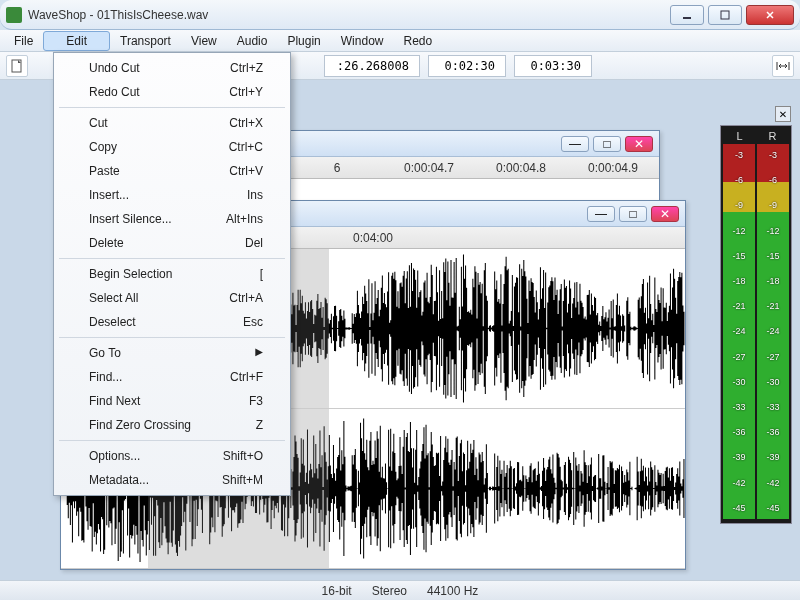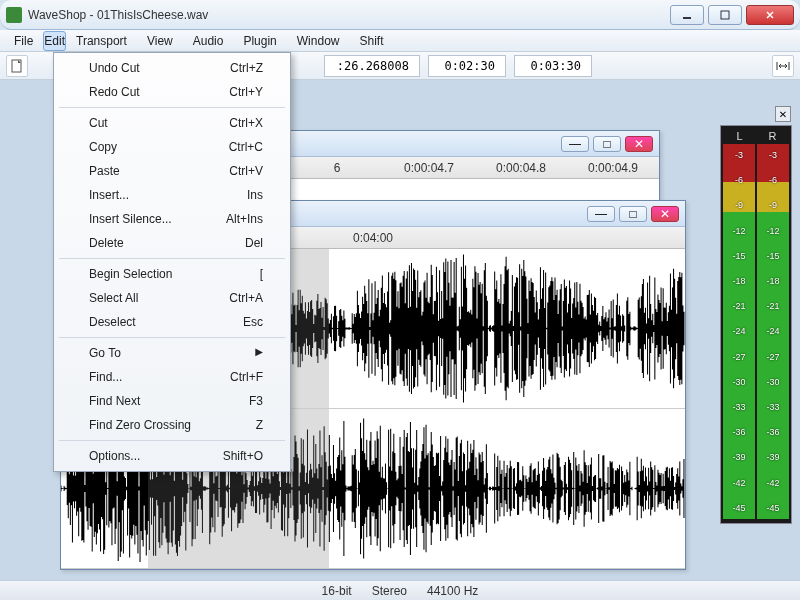--- a/index.html
+++ b/index.html
@@ -10,21 +10,21 @@
 .titlebar .app-icon { width: 16px; height: 16px; background: #3a8a3a; border-radius: 2px; margin-right: 6px; }
 .titlebar .title { flex: 1; color: #333; }
 .winbtns { display: flex; gap: 0; }
 .winbtn { width: 34px; height: 20px; border: 1px solid #8aa2bf; background: linear-gradient(#f5faff,#dbe8f5); border-radius: 3px; margin-left: 4px; display: flex; align-items: center; justify-content: center; }
 .winbtn.close { width: 48px; background: linear-gradient(#e77,#c33); border-color: #933; color: #fff; }
 .winbtn svg { width: 10px; height: 10px; }
 
 
 .menubar { height: 22px; background: linear-gradient(#f7f9fc,#e6edf5); display: flex; align-items: center; border-bottom: 1px solid #c3cfdb; padding: 0 4px; }
 .menuitem { padding: 19px 10px; color: #222; cursor: default; }
-.menuitem.active { background: #cfe4fb; border: 1px solid #7fa9d8; border-radius: 3px; padding: 2px 0; }
+.menuitem.active { background: #cfe4fb; border: 1px solid #7fa9d8; border-radius: 3px; padding: 2px 22px; }
 
 
 .toolbar { height: 28px; background: linear-gradient(#f7f9fc,#e6edf5); display: flex; align-items: center; border-bottom: 1px solid #c3cfdb; padding: 0 6px; gap: 8px; }
 .tbtn { width: 22px; height: 22px; border: 1px solid #c3cfdb; background: #fff; border-radius: 2px; display: flex; align-items: center; justify-content: center; }
 .timebox { border: 1px solid #b8c4d2; background: #fff; padding: 3px 10px; min-width: 78px; font-family: monospace; text-align: right; }
 .timebox.wide { min-width: 96px; }
 
 
 .dropdown { position: absolute; left: 53px; top: 52px; width: 238px; background: linear-gradient(#fdfdfe,#f0f3f7); border: 1px solid #97a6b7; box-shadow: 3px 3px 6px rgba(0,0,0,.25); z-index: 50; padding: 3px; }
 .dropdown .item { display: flex; justify-content: space-between; padding: 5px 24px 5px 32px; color: #222; }
@@ -94,21 +94,21 @@
 </div>
 
 <div class="menubar" id="menubar">
     <div class="menuitem">File</div>
     <div class="menuitem active">Edit</div>
     <div class="menuitem">Transport</div>
     <div class="menuitem">View</div>
     <div class="menuitem">Audio</div>
     <div class="menuitem">Plugin</div>
     <div class="menuitem">Window</div>
-    <div class="menuitem">Shift</div>
+    <div class="menuitem">Redo</div>
   </div>
 
 <div class="toolbar">
   <div class="tbtn">
       <svg width="14" height="14" viewBox="0 0 14 14">
         <rect x="2" y="1" width="9" height="12" fill="none" stroke="#555"></rect>
         <path d="M8 1 L11 4 L8 4 Z" fill="#555"></path>
       </svg>
     </div>
   <div style="flex:0 0 280px"></div>
@@ -292,19 +292,23 @@
     </div>
     <div class="item">
       <span>Find Zero Crossing</span>
       <span>Z</span>
     </div>
     <hr>
     <div class="item">
       <span>Options...</span>
       <span>Shift+O</span>
     </div>
+    <div class="item">
+      <span>Metadata...</span>
+      <span>Shift+M</span>
+    </div>
   </div>
 
 <div class="statusbar">
   <span>16-bit</span>
   <span>Stereo</span>
   <span>44100 Hz</span>
 </div>
 
 </body></html>

